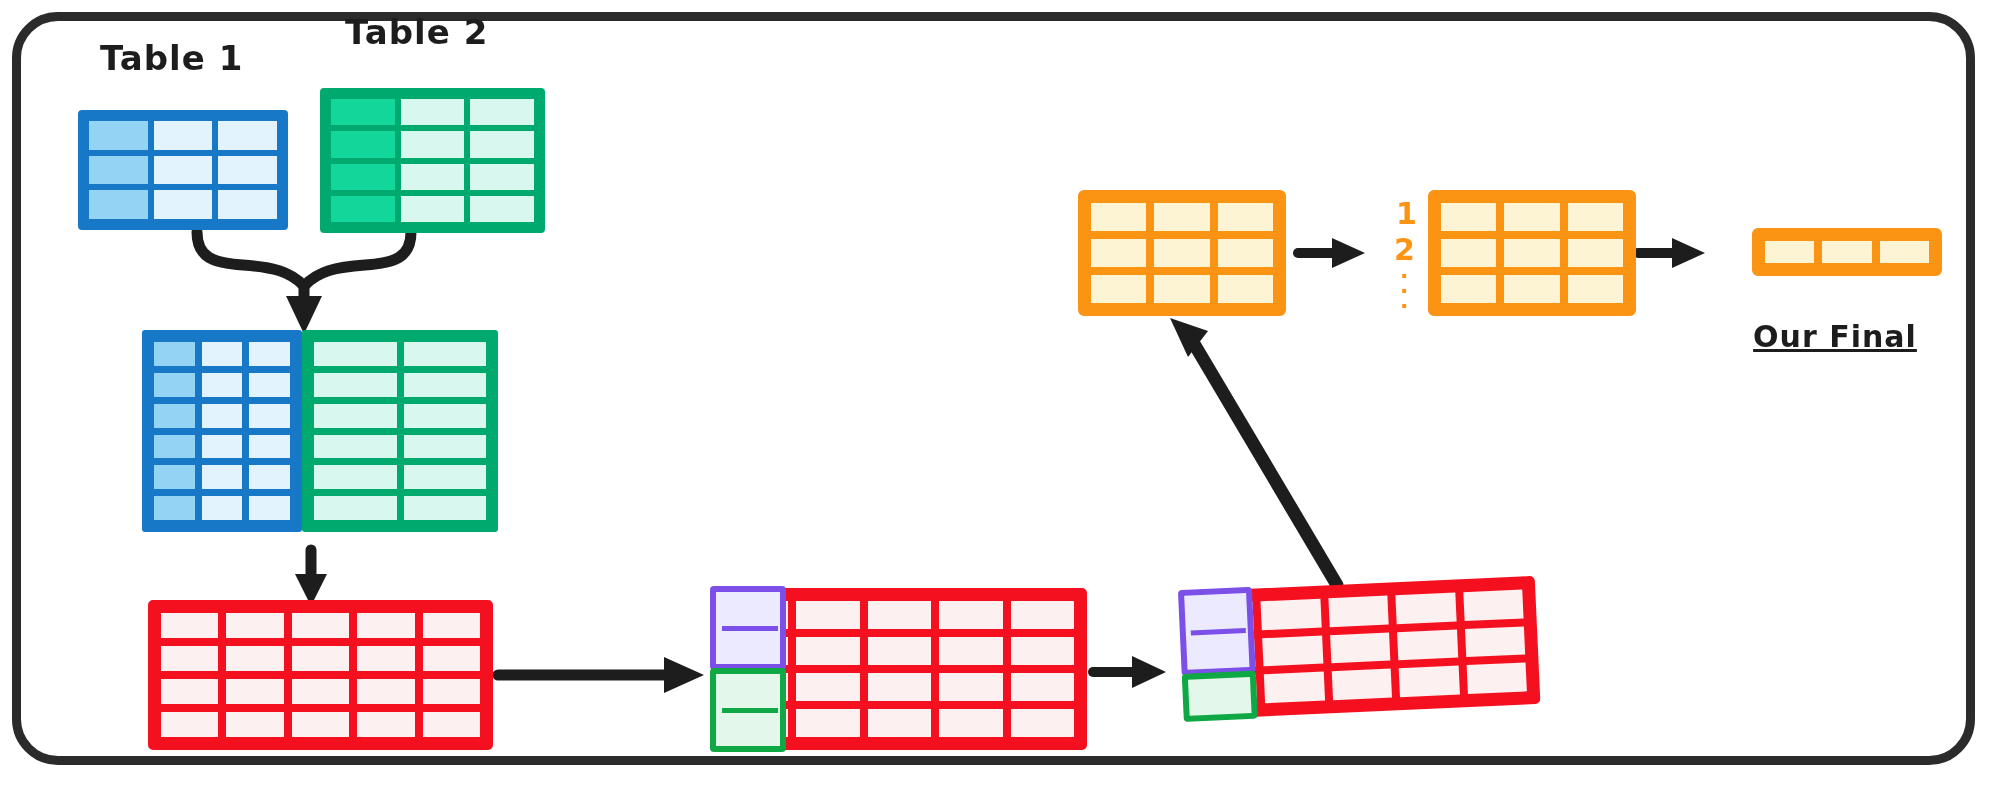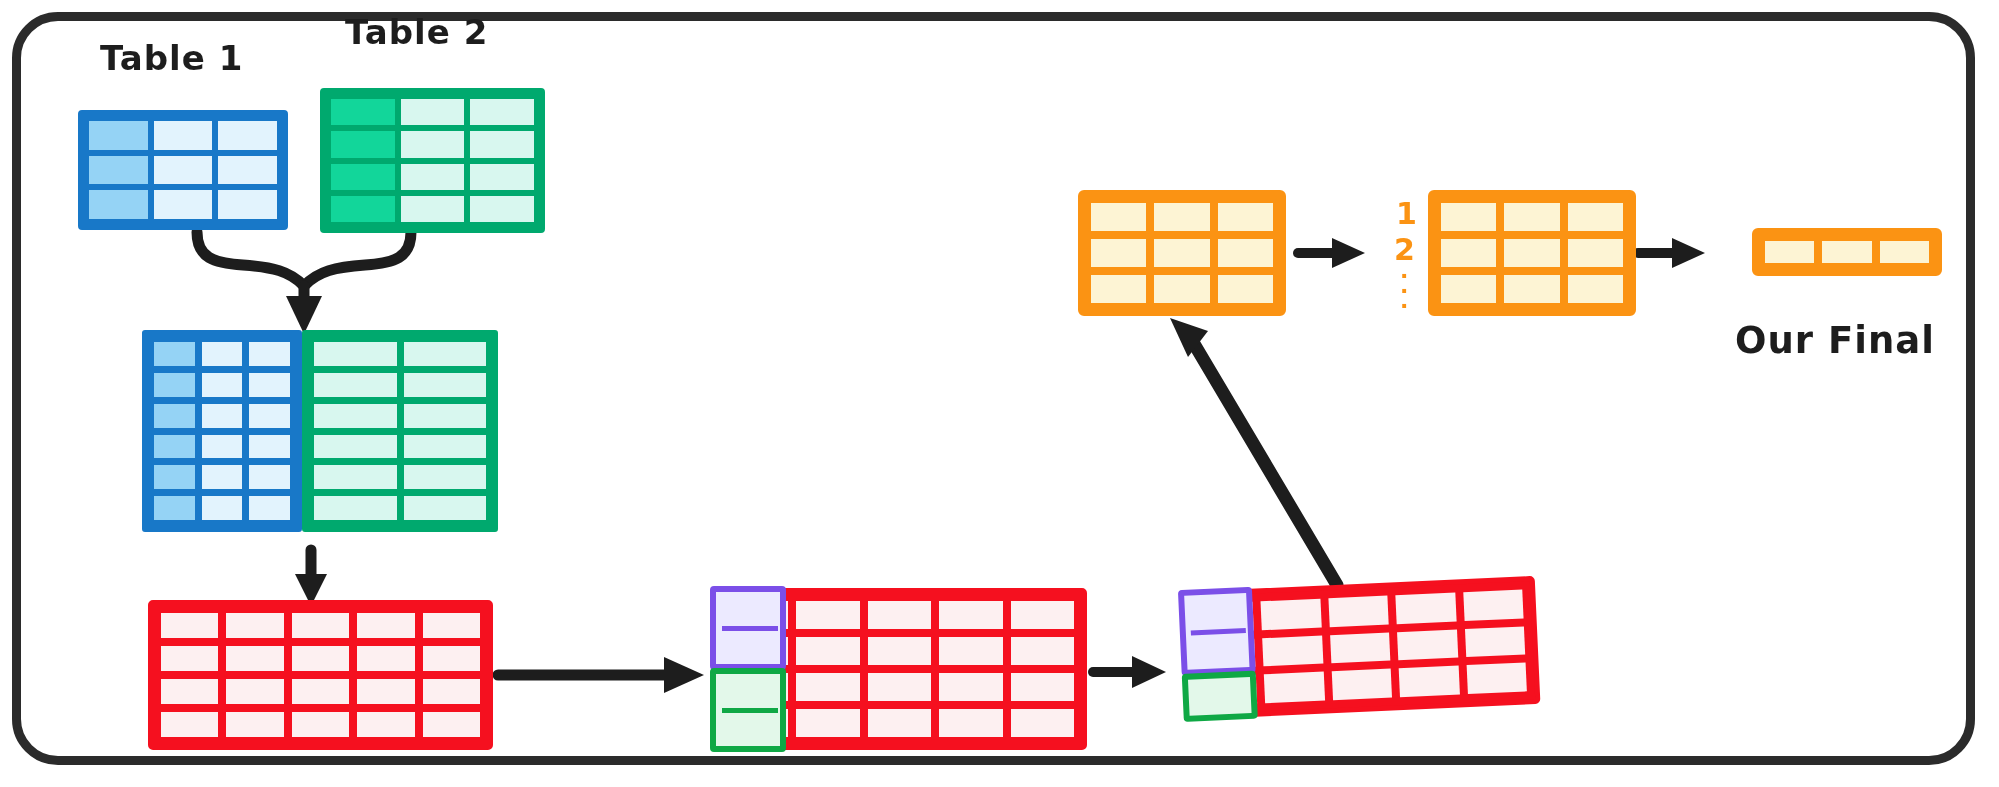--- a/index.html
+++ b/index.html
@@ -41,21 +41,21 @@
 
   
   .hl{position:absolute;box-sizing:border-box;border-radius:4px;}
   .hl-purple{border:6px solid #7b4fe8;background:#eceaff;}
   .hl-green{border:6px solid #0fa845;background:#e3f8ea;}
 
   
   .hand{position:absolute;color:#1d1d1d;font-family:"DejaVu Sans", sans-serif;
         font-weight:600;letter-spacing:1px;}
   .hand-lbl{font-size:34px;}
-  .hand-big{font-size:37px;line-height:1.25;text-align:center;}
+  .hand-big{font-size:30px;line-height:1.25;text-align:center;text-decoration:underline;}
   .ornum{position:absolute;color:#fb9313;font-weight:700;font-size:30px;}
 
   svg.lay{position:absolute;left:0;top:0;width:1999px;height:787px;pointer-events:none;}
 </style>
 </head>
 <body>
 
 <div id="stage">
 
   <div id="frame"></div>

